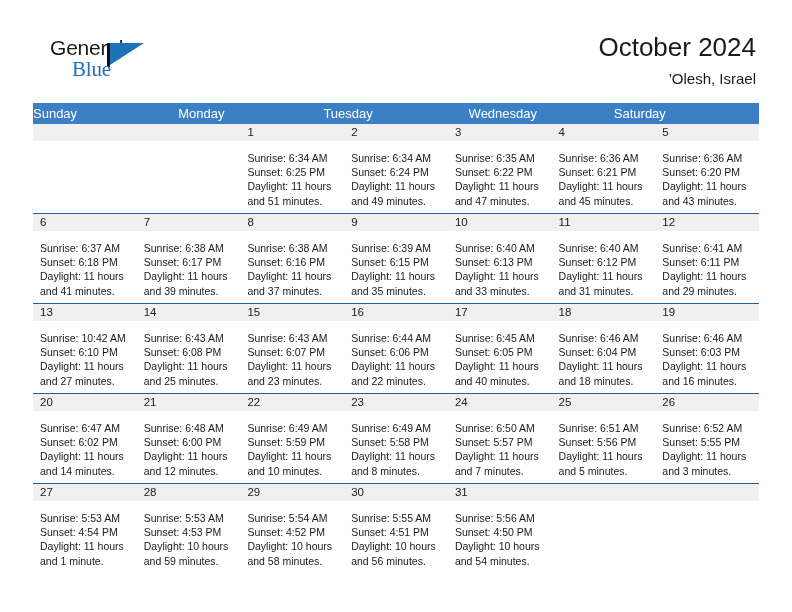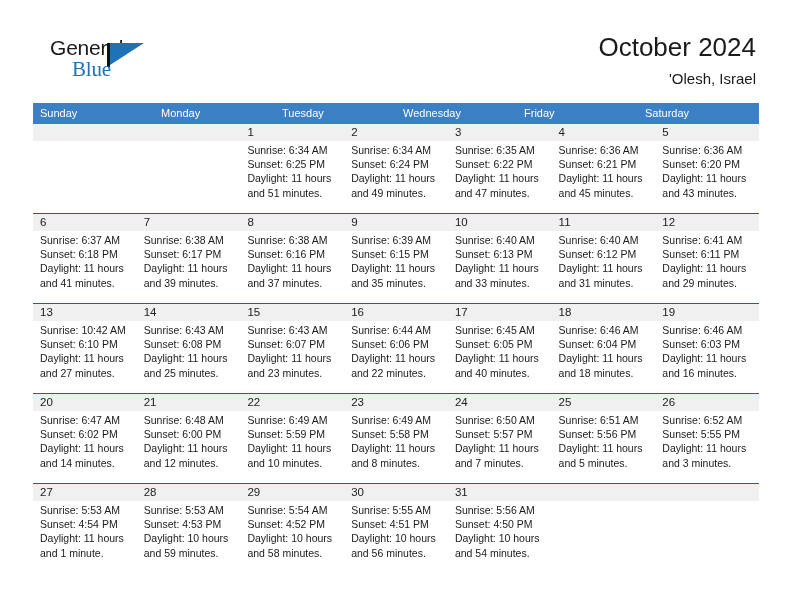--- a/index.html
+++ b/index.html
@@ -100,23 +100,22 @@
     width: 726px;
   }
   .dow-row {
     display: flex;
     background: #3b7fc4;
     height: 21px;
   }
   .dow-cell {
     flex: 1 1 0;
     color: #ffffff;
-    font-size: 11px;
+    font-size: 13px;
     line-height: 21px;
-    padding-left: 7px;
     box-sizing: border-box;
     white-space: nowrap;
     overflow: hidden;
   }
 
   .week {
     position: relative;
     border-top: 1.6px solid #1f5fa0;
   }
   .week:first-of-type {
@@ -145,21 +144,21 @@
   }
   .day-num {
     font-size: 11.5px;
     line-height: 17px;
     color: #202020;
     height: 17px;
     position: relative;
     z-index: 2;
   }
   .day-info {
-    margin-top: 2px;
+    margin-top: 10px;
     font-size: 10.5px;
     line-height: 14.2px;
     color: #1a1a1a;
   }
   .day-info div {
     white-space: nowrap;
   }
   .day.empty .day-num { color: transparent; }
 </style>
 </head>
@@ -182,21 +181,20 @@
     </div>
 
   </div>
 
   <div class="calendar">
     <div class="dow-row" id="dow-row">
         <div class="dow-cell">Sunday</div>
         <div class="dow-cell">Monday</div>
         <div class="dow-cell">Tuesday</div>
         <div class="dow-cell">Wednesday</div>
-        <div class="dow-cell">Friday</div>
         <div class="dow-cell">Saturday</div>
       </div>
     <div id="weeks-container">
         <div class="week">
           <div class="week-band"></div>
           <div class="week-inner">
             <div class="day empty">
               <div class="day-num"></div>
             </div>
             <div class="day empty">

